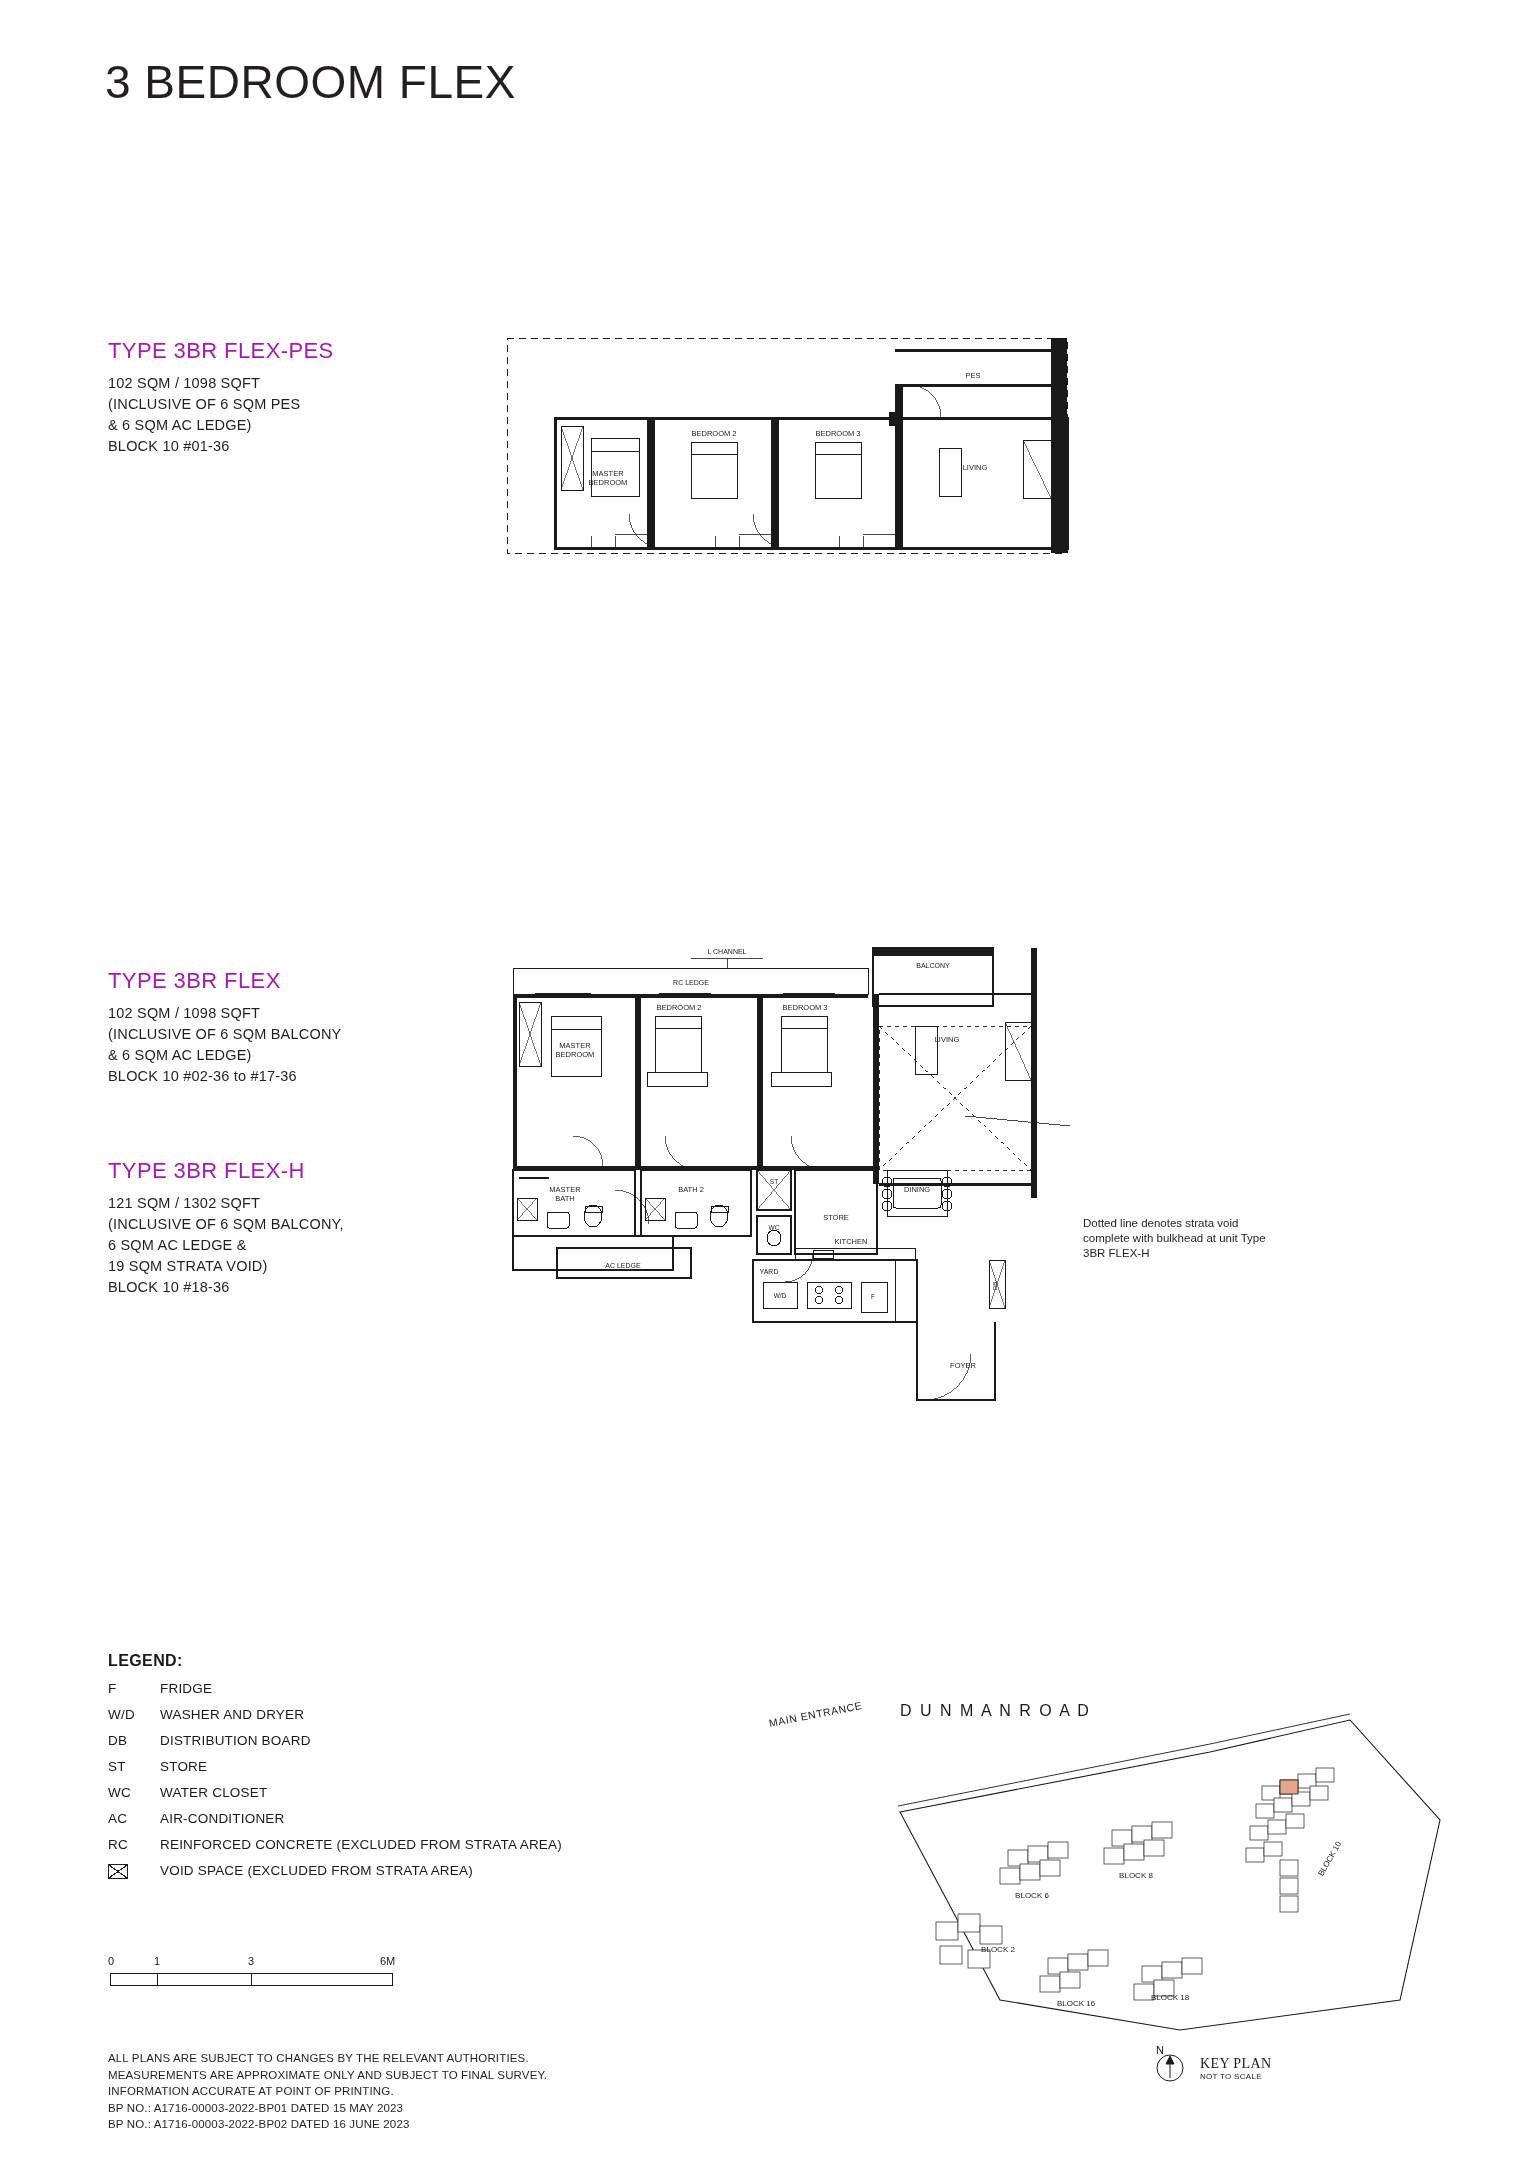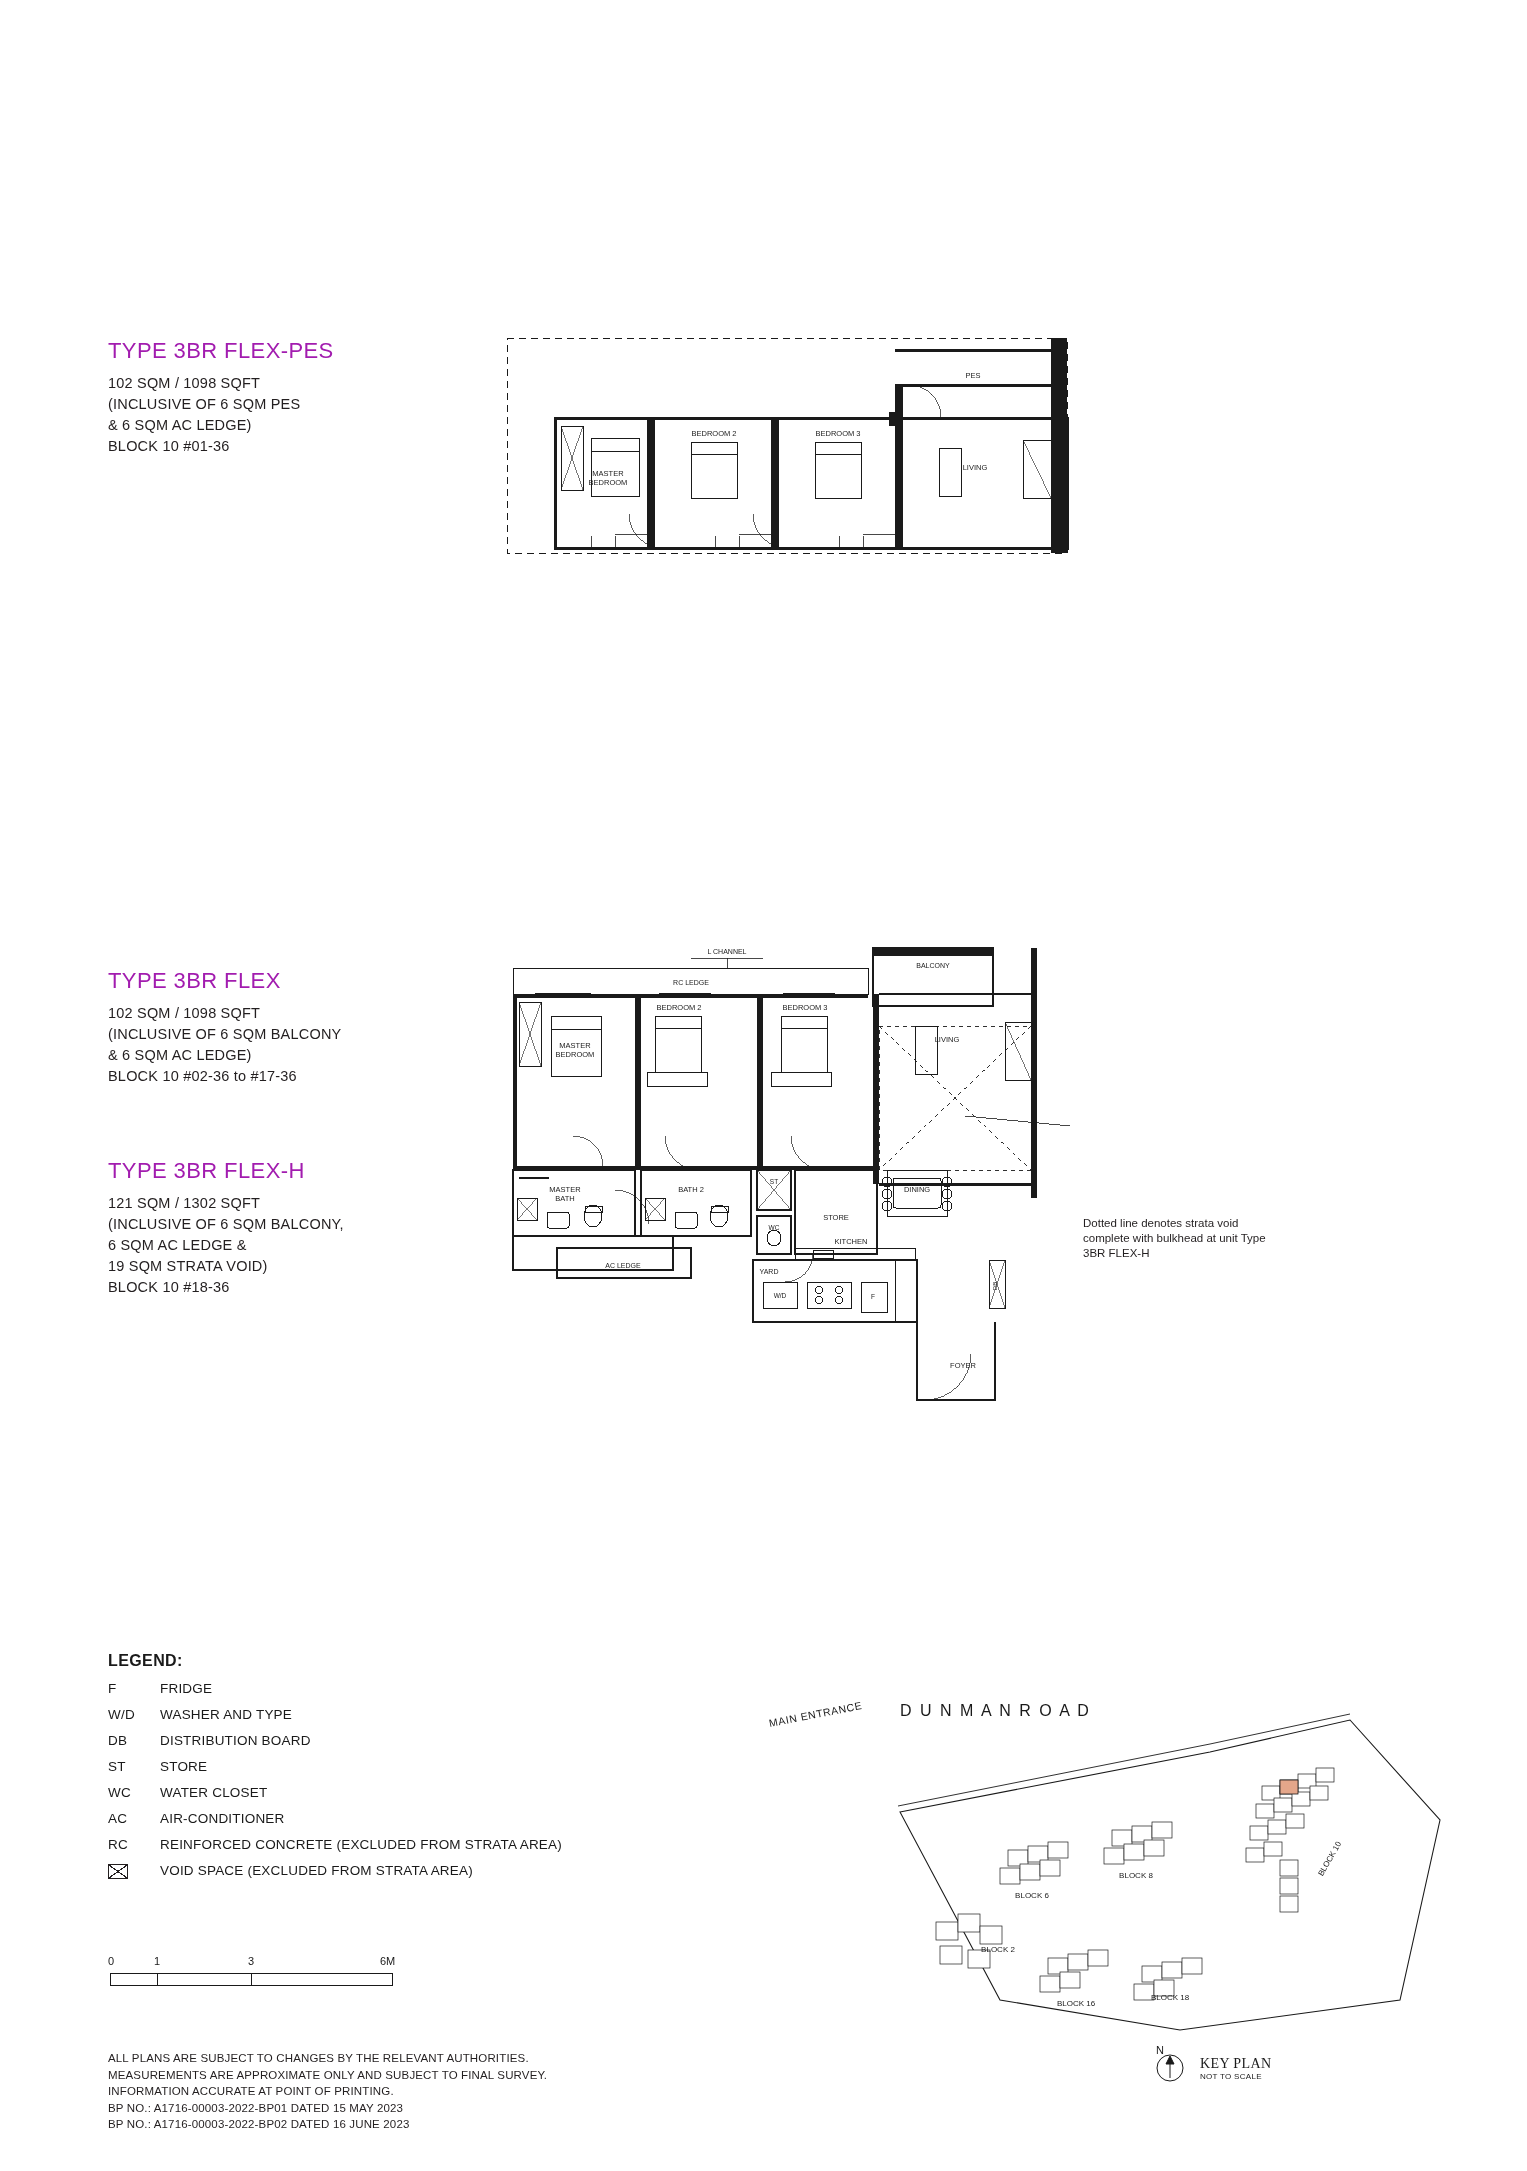--- a/index.html
+++ b/index.html
@@ -74,20 +74,21 @@
   .kp-title{font-size:14px;letter-spacing:0.4px;font-family:Liberation Serif, serif;}
   .kp-sub{font-size:8px;letter-spacing:0.3px;}
   .kp-road{font-size:16px;letter-spacing:2px;text-align:center;}
   .kp-main{font-size:10.5px;letter-spacing:0.6px;}
 </style>
 </head>
 <body>
 
 <div class="page">
 
+  <div class="page-title">3 BEDROOM FLEX</div>
 
   <div class="type-block" id="typePES">
     <div class="t-name">TYPE 3BR FLEX-PES</div>
     <div class="t-line">102 SQM / 1098 SQFT</div>
     <div class="t-line">(INCLUSIVE OF 6 SQM PES</div>
     <div class="t-line">&amp; 6 SQM AC LEDGE)</div>
     <div class="t-line">BLOCK 10    #01-36</div>
   </div>
 
   <div class="type-block" id="typeFLEX">
@@ -315,21 +316,21 @@
 
   <div class="legend">
     <div class="lg-title">LEGEND:</div>
 
     <div class="lg-row">
       <div class="lg-key">F</div>
       <div class="lg-val">FRIDGE</div>
     </div>
     <div class="lg-row">
       <div class="lg-key">W/D</div>
-      <div class="lg-val">WASHER AND TYPE</div>
+      <div class="lg-val">WASHER AND DRYER</div>
     </div>
     <div class="lg-row">
       <div class="lg-key">DB</div>
       <div class="lg-val">DISTRIBUTION BOARD</div>
     </div>
     <div class="lg-row">
       <div class="lg-key">ST</div>
       <div class="lg-val">STORE</div>
     </div>
     <div class="lg-row">

